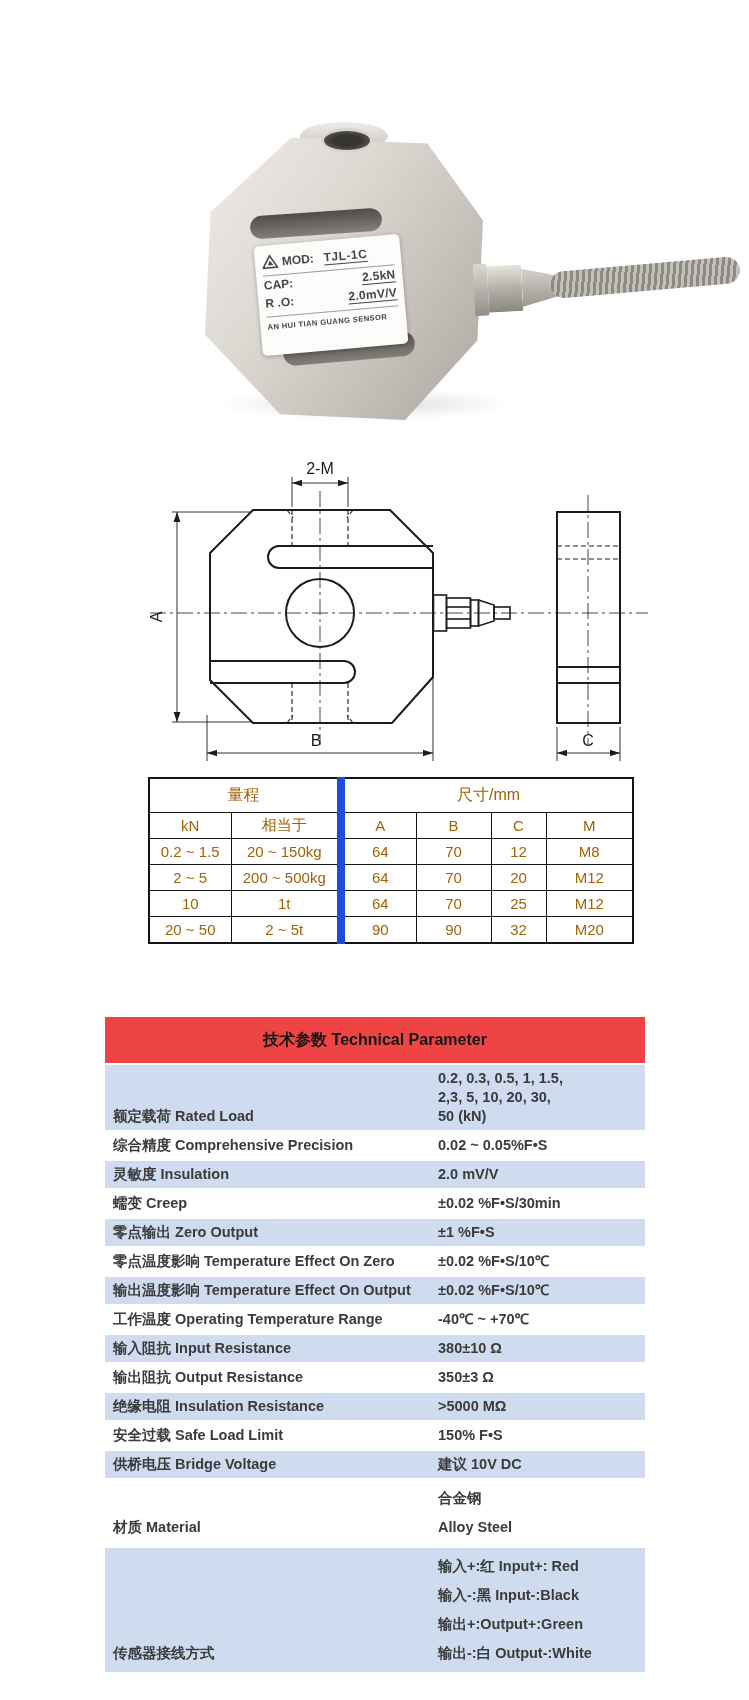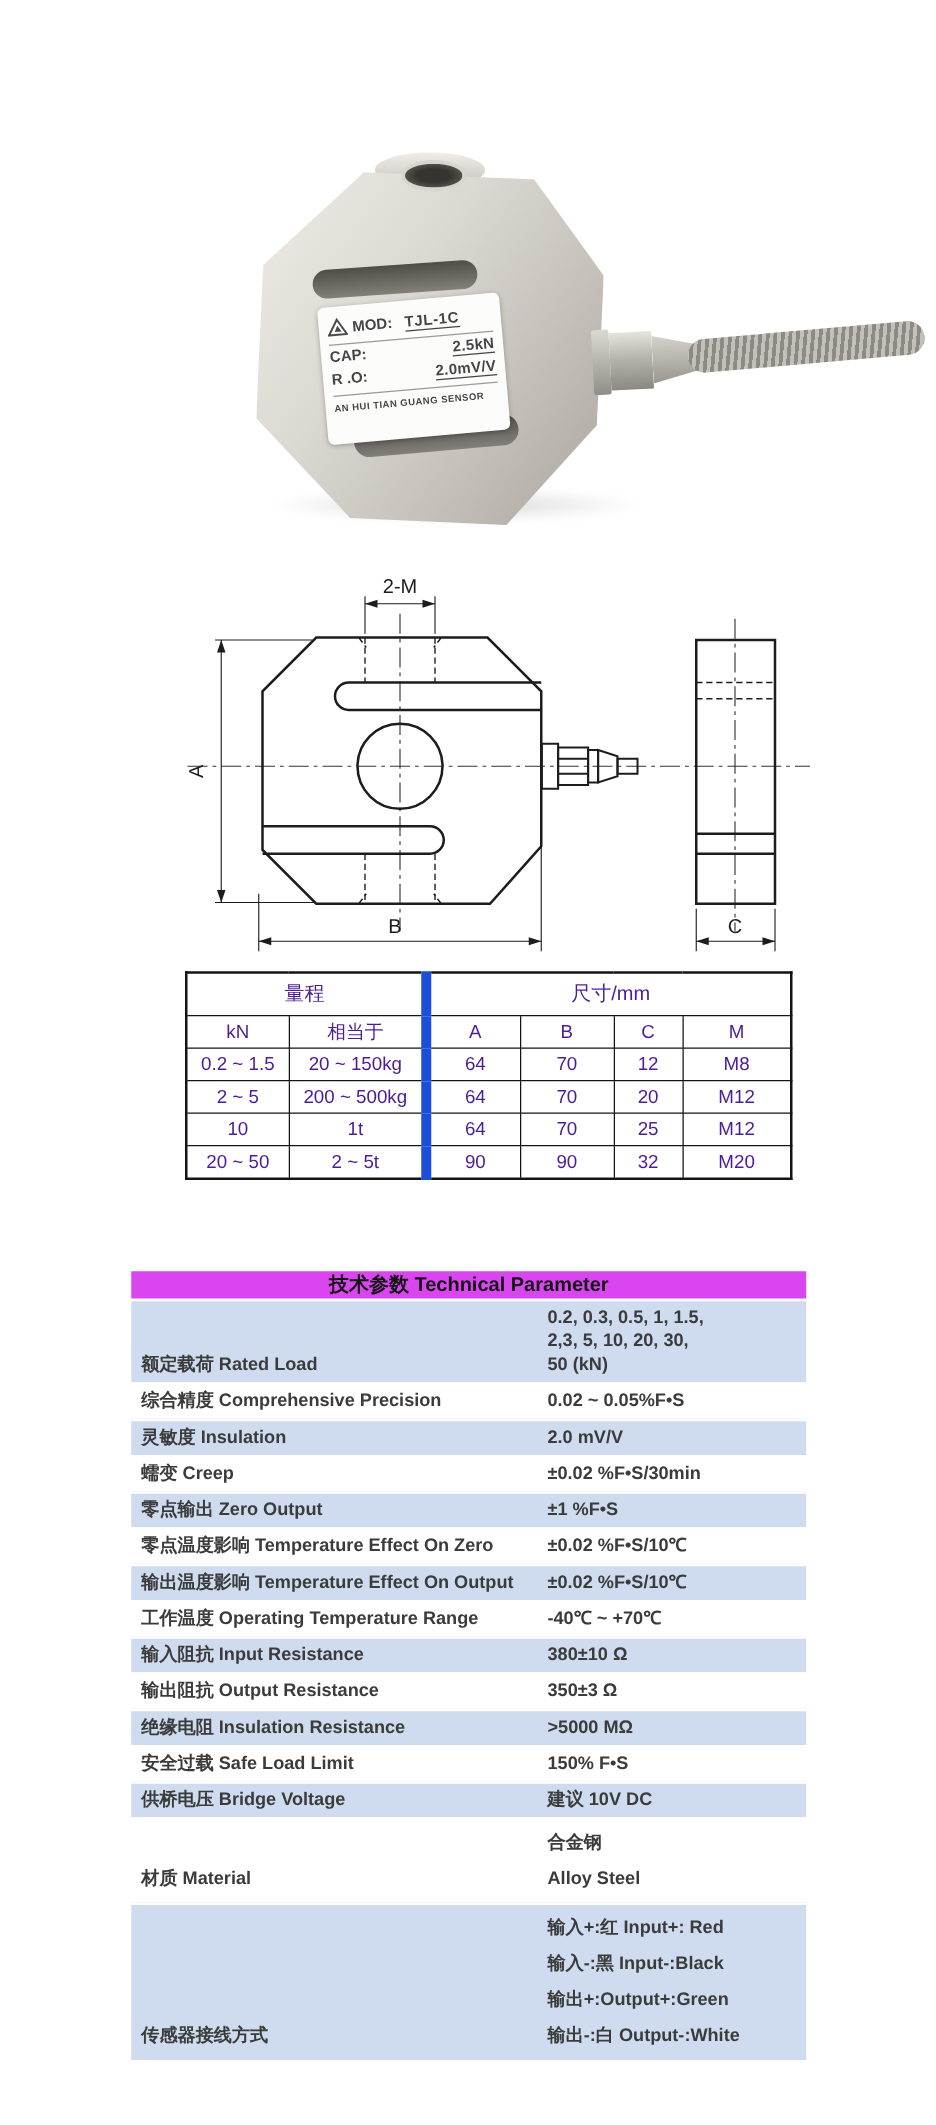--- a/index.html
+++ b/index.html
@@ -43,29 +43,29 @@
           font-size:12px;height:18px;}
   .l-val{border-bottom:1.5px solid #454547;letter-spacing:.3px;}
   .l-foot{font-size:7.6px;letter-spacing:.4px;white-space:nowrap;padding-top:3px;}
 
   
   .drawing{position:absolute;left:0;top:415px;}
   .drawing text{font-family:"Liberation Sans",sans-serif;font-size:16px;fill:#1c1c1c;}
 
   
   .dimtable{position:absolute;left:148px;top:777px;width:484px;border-collapse:collapse;
-            table-layout:fixed;font-size:15px;color:#4c1d95;text-align:center;
+            table-layout:fixed;font-size:15px;color:#a16207;text-align:center;
             border:2px solid #141414;}
   .dimtable th,.dimtable td{border:1px solid #141414;font-weight:normal;padding:0;height:25px;}
   .dimtable .h1{height:33px;font-size:16px;}
   .dimtable .tk{border-left:8px solid #1d4ed8;}
 
   
   .paramtable{position:absolute;left:105px;top:1017px;width:540px;color:#3b3b3b;font-weight:bold;}
-  .p-title{height:22px;background:#d946ef;display:flex;align-items:center;justify-content:center;
+  .p-title{height:46px;background:#ef4444;display:flex;align-items:center;justify-content:center;
            font-size:16px;color:#151515;}
   .prow{display:flex;background:#fff;border-top:2px solid #fff;}
   .prow.shaded{background:#cfdcf0;}
   .plabel{width:333px;box-sizing:border-box;padding:4px 0 4px 8px;display:flex;
           flex-direction:column;justify-content:flex-end;font-size:14.5px;line-height:19px;}
   .plabel div{white-space:nowrap;}
   .pvalue{flex:1;box-sizing:border-box;padding:4px 12px 4px 0;display:flex;
           flex-direction:column;justify-content:center;font-size:14.5px;line-height:19px;}
   .prow.spread .plabel div,.prow.spread .pvalue div{margin:5px 0;}
 </style>

